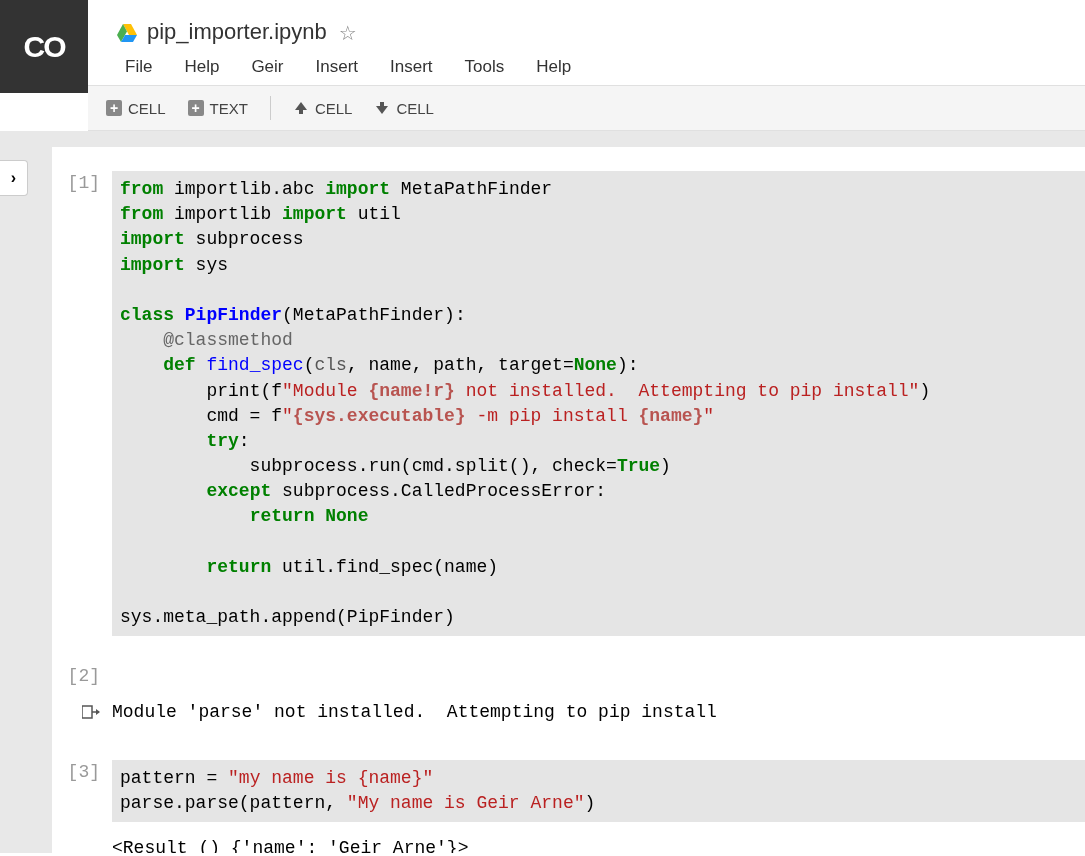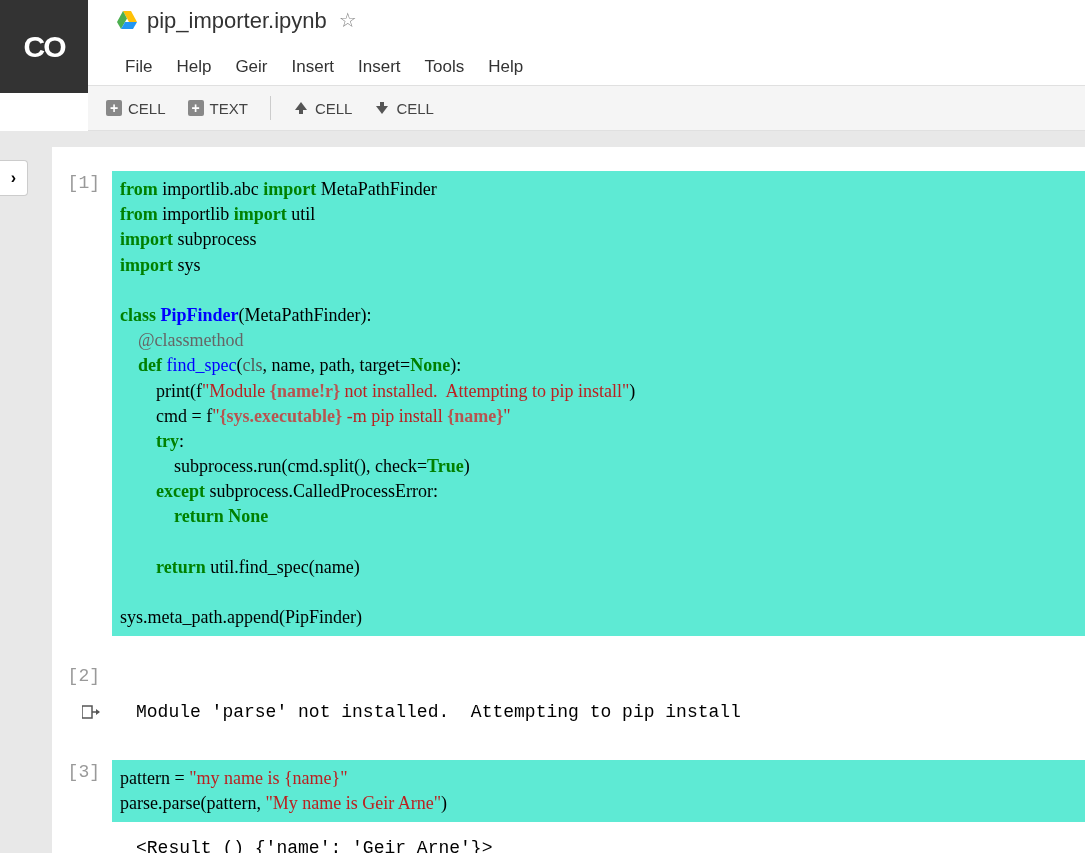--- a/index.html
+++ b/index.html
@@ -1,43 +1,43 @@
 <!DOCTYPE html>
 <html><head>
 <meta charset="utf-8">
 <style>
 * { margin: 0; padding: 0; box-sizing: border-box; }
 body { font-family: Arial, sans-serif; background: #fff; width: 1085px; height: 856px; overflow: hidden; }
 .logo-box { width: 88px; height: 93px; background: #333; display: flex; align-items: center; justify-content: center; position: absolute; top: 0; left: 0; z-index: 10; }
 .logo-text { color: #fff; font-weight: 900; font-size: 30px; letter-spacing: -2px; }
 
-.title-row { margin-left: 115px; display: flex; align-items: flex-start; height: 45px; padding-top: 8px; }
+.title-row { margin-left: 115px; display: flex; align-items: flex-end; height: 45px; padding-top: 8px; }
 .drive-icon { width: 24px; height: 24px; margin-right: 8px; }
 .doc-title { font-size: 22px; color: #333; margin-right: 12px; }
 .star-icon { color: #888; font-size: 20px; }
 
-.menu-row { margin-left: 115px; display: flex; align-items: center; height: 40px; gap: 4px; padding-top: 4px; }
+.menu-row { margin-left: 115px; display: flex; align-items: center; height: 40px; gap: 12px; padding-top: 4px; }
 .menu-item { font-size: 17px; color: #333; padding: 4px 10px; cursor: pointer; }
 
 .toolbar { height: 46px; background: #f5f5f5; border-top: 1px solid #e0e0e0; border-bottom: 1px solid #e0e0e0; margin-left: 88px; display: flex; align-items: center; padding-left: 10px; gap: 6px; }
 .toolbar-btn { display: flex; align-items: center; gap: 6px; padding: 4px 8px; font-size: 15px; color: #444; cursor: pointer; }
 .toolbar-sep { width: 1px; height: 24px; background: #ccc; margin: 0 8px; }
 .toolbar-icon { width: 16px; height: 16px; display: inline-flex; align-items: center; justify-content: center; font-size: 14px; }
 .plus-icon { background: #888; color: #fff; border-radius: 2px; width: 16px; height: 16px; font-weight: bold; font-size: 14px; line-height: 16px; text-align: center; }
 
 .sidebar-tab { position: absolute; left: 0; top: 160px; width: 28px; height: 36px; background: #fff; border: 1px solid #ccc; border-left: none; display: flex; align-items: center; justify-content: center; font-size: 16px; font-weight: bold; border-radius: 0 4px 4px 0; }
 
 .content-area { background: #e8e8e8; padding: 16px 0 0 48px; height: calc(856px - 134px); overflow-y: auto; }
 .notebook { background: #fff; margin-left: 4px; padding-top: 20px; min-height: 100%; }
 
 .cell { display: flex; padding: 4px 0; }
 .cell-prompt { width: 60px; text-align: right; padding-right: 12px; font-family: 'Courier New', monospace; font-size: 18px; color: #999; padding-top: 2px; flex-shrink: 0; }
 .cell-body { flex: 1; font-family: 'Courier New', monospace; font-size: 18px; line-height: 1.4; white-space: pre; color: #000; padding-right: 12px; }
-.code-cell .cell-body { background: #5eead4; padding: 6px 8px; font-family: Liberation Serif, serif; }
-.output-cell { padding-top: 10px; padding-bottom: 10px; gap: 24px; }
+.code-cell .cell-body { background: #e5e5e5; padding: 6px 8px; }
+.output-cell { padding-top: 10px; padding-bottom: 10px; }
 .output-cell .cell-prompt { padding-top: 4px; }
 .output-icon { display: inline-flex; align-items: center; gap: 2px; }
 
 .cell-spacer { height: 20px; }
 
 .kw { color: #008000; font-weight: bold; }
 .cls { color: #0000ff; font-weight: bold; }
 .fn { color: #0000ff; }
 .str { color: #ba2121; }
 .val { color: #008000; font-weight: bold; }

